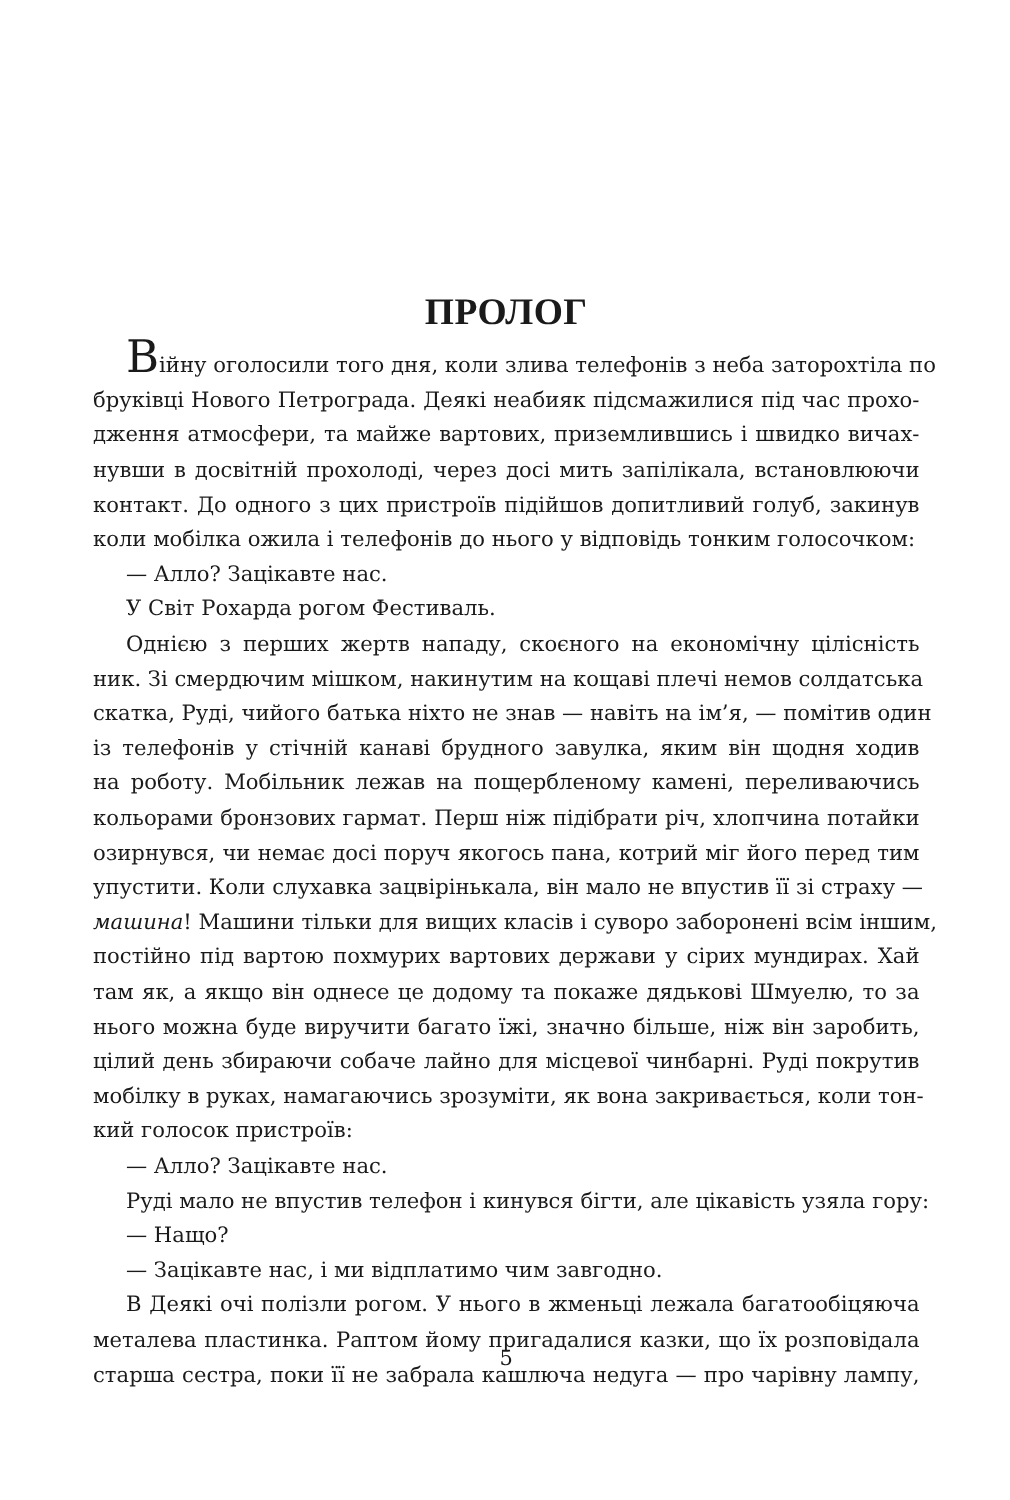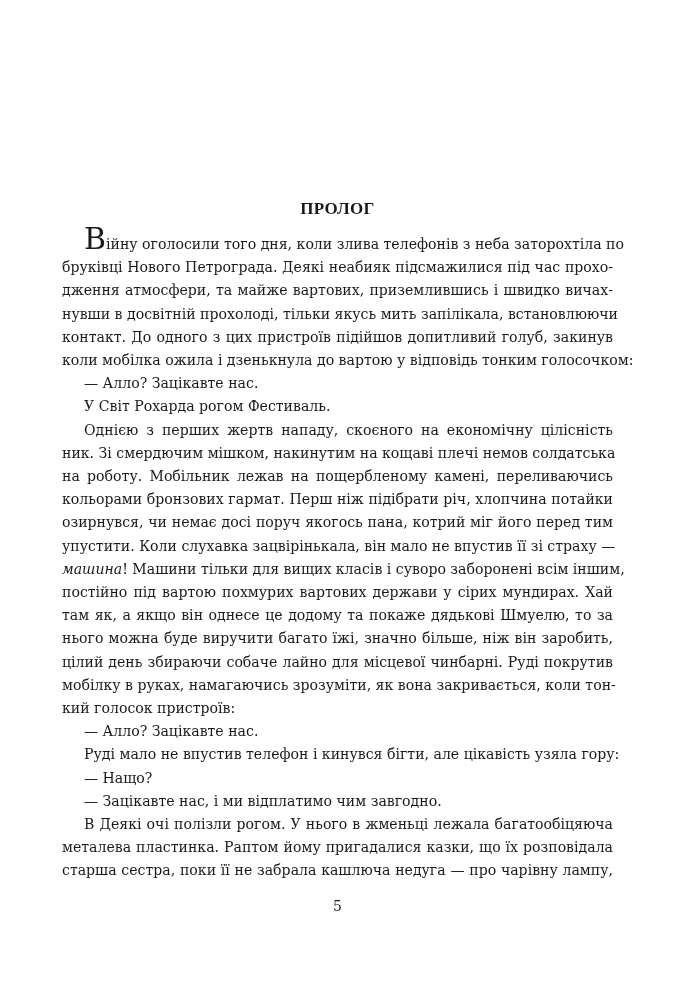--- a/index.html
+++ b/index.html
@@ -22,21 +22,21 @@
       width: 551px;
     }
     .title {
       position: absolute;
       top: 194px;
       left: 0;
       width: 551px;
       text-align: center;
       font-family: "Liberation Serif", "DejaVu Serif", serif;
       font-weight: bold;
-      font-size: 17px;
+      font-size: 25px;
       letter-spacing: 0.3px;
       margin: 0;
       line-height: 30px;
     }
     .body {
       position: absolute;
       top: 233px;
       left: 0;
       width: 551px;
       font-family: "DejaVu Serif", "Liberation Serif", serif;
@@ -78,27 +78,29 @@
 </head>
 <body>
 
 <div class="page">
   <h1 class="title">ПРОЛОГ</h1>
 
   <div class="body" id="body-text">
       <span class="line indent"><span class="dropcap">В</span><span>ійну оголосили того дня, коли злива телефонів з неба заторохтіла по</span></span>
       <span class="line"><span>бруківці Нового Петрограда. Деякі неабияк підсмажилися під час прохо-</span></span>
       <span class="line"><span>дження атмосфери, та майже вартових, приземлившись і швидко вичах-</span></span>
-      <span class="line"><span>нувши в досвітній прохолоді, тільки якусь мить запілікала, встановлюючи</span></span>
+      <span class="line"><span>нувши в досвітній прохолоді, через досі мить запілікала, встановлюючи</span></span>
       <span class="line"><span>контакт. До одного з цих пристроїв підійшов допитливий голуб, закинув</span></span>
-      <span class="line last"><span>коли мобілка ожила і дзенькнула до вартою у відповідь тонким голосочком:</span></span>
+      <span class="line last"><span>коли мобілка ожила і телефонів до нього у відповідь тонким голосочком:</span></span>
       <span class="line indent last"><span>— Алло? Зацікавте нас.</span></span>
       <span class="line indent last"><span>У Світ Рохарда рогом Фестиваль.</span></span>
       <span class="line indent"><span>Однією з перших жертв нападу, скоєного на економічну цілісність</span></span>
       <span class="line"><span>ник. Зі смердючим мішком, накинутим на кощаві плечі немов солдатська</span></span>
+      <span class="line"><span>скатка, Руді, чийого батька ніхто не знав — навіть на ім’я, — помітив один</span></span>
+      <span class="line"><span>із телефонів у стічній канаві брудного завулка, яким він щодня ходив</span></span>
       <span class="line"><span>на роботу. Мобільник лежав на пощербленому камені, переливаючись</span></span>
       <span class="line"><span>кольорами бронзових гармат. Перш ніж підібрати річ, хлопчина потайки</span></span>
       <span class="line"><span>озирнувся, чи немає досі поруч якогось пана, котрий міг його перед тим</span></span>
       <span class="line"><span>упустити. Коли слухавка зацвірінькала, він мало не впустив її зі страху —</span></span>
       <span class="line"><em>машина</em><span>! Машини тільки для вищих класів і суворо заборонені всім іншим,</span></span>
       <span class="line"><span>постійно під вартою похмурих вартових держави у сірих мундирах. Хай</span></span>
       <span class="line"><span>там як, а якщо він однесе це додому та покаже дядькові Шмуелю, то за</span></span>
       <span class="line"><span>нього можна буде виручити багато їжі, значно більше, ніж він заробить,</span></span>
       <span class="line"><span>цілий день збираючи собаче лайно для місцевої чинбарні. Руді покрутив</span></span>
       <span class="line"><span>мобілку в руках, намагаючись зрозуміти, як вона закривається, коли тон-</span></span>

